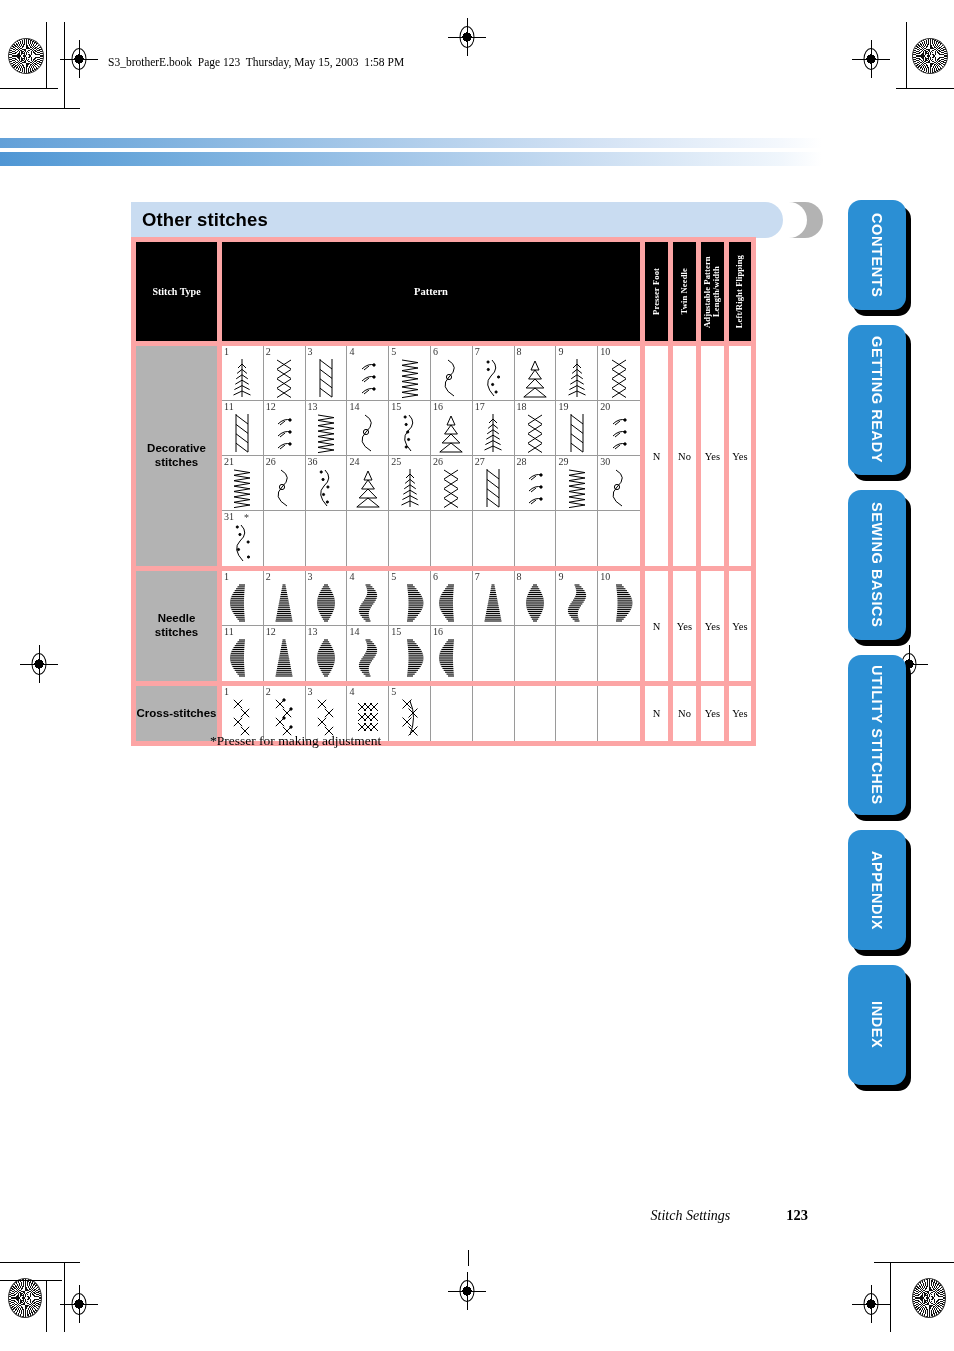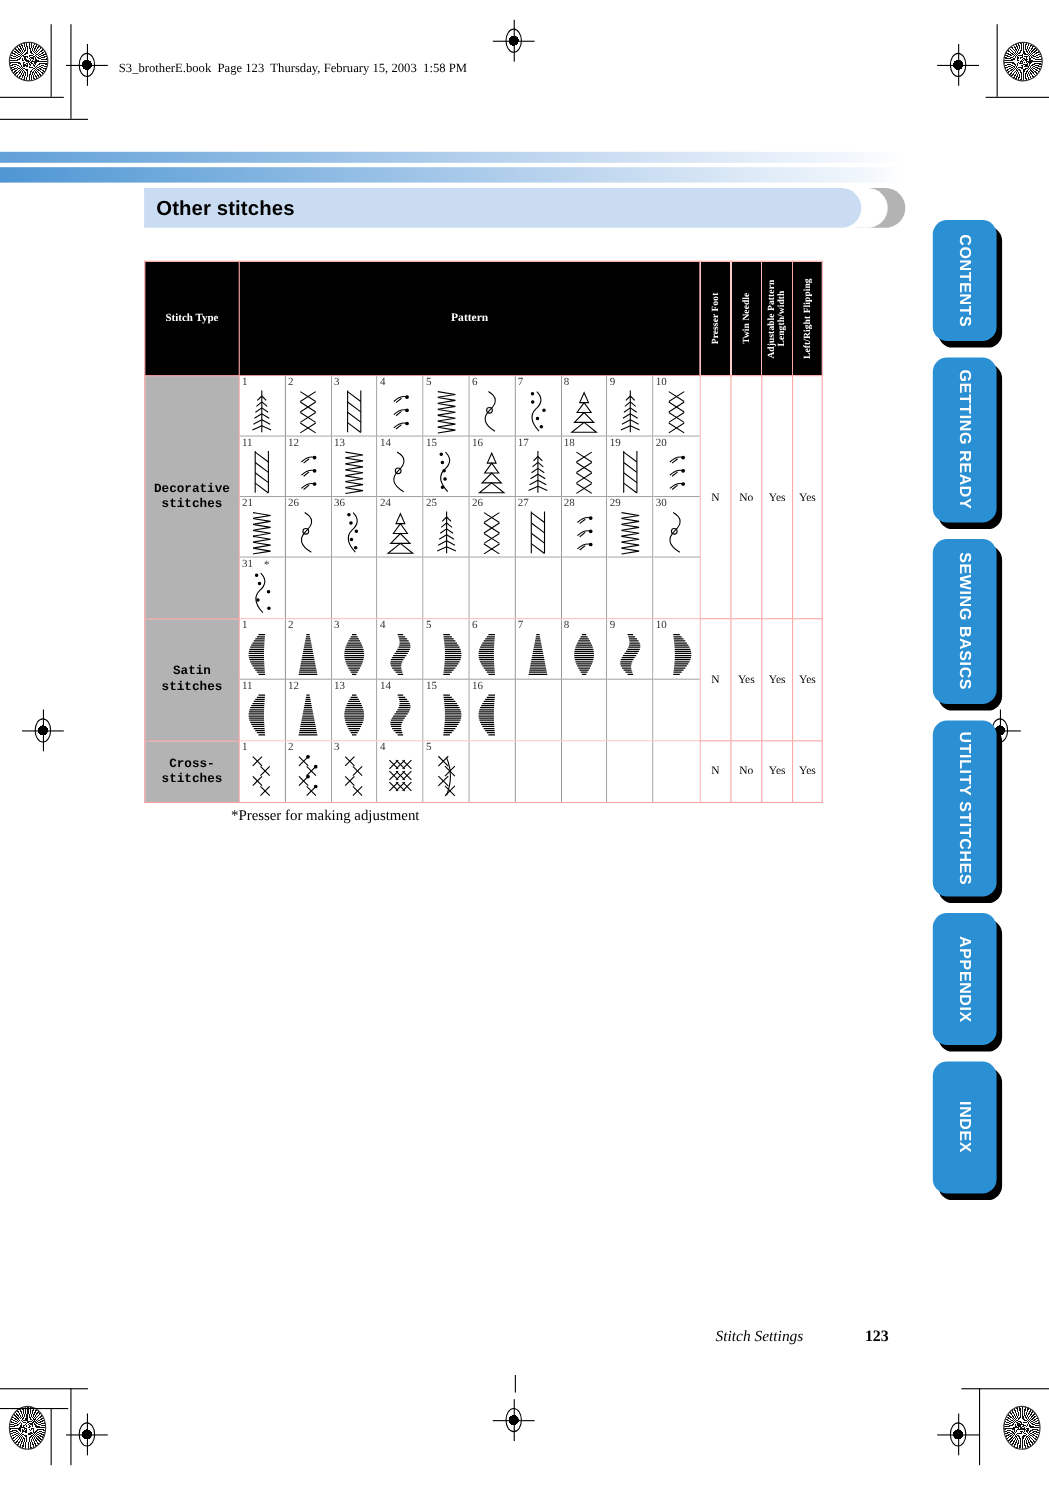--- a/index.html
+++ b/index.html
@@ -46,21 +46,21 @@
     background: linear-gradient(to right, #4f96d4 0%, #6da9db 18%, #9dc3e7 45%, #cbdef2 72%, #f0f6fc 95%, #ffffff 100%); }
 
   
   .filebar {
     position: absolute; left: 108px; top: 56px;
     font-family: "Liberation Serif", serif; font-size: 11.5px; color: #000;
     white-space: pre;
   }
 
   
-  .title-wrap { position: absolute; left: 131px; top: 171px; width: 700px; height: 48px; }
+  .title-wrap { position: absolute; left: 131px; top: 202px; width: 700px; height: 48px; }
   .title-deco-gray {
     position: absolute; right: 8px; top: 0; width: 46px; height: 36px;
     background: #b3b3b3; border-radius: 0 23px 23px 0;
   }
   .title-deco-white {
     position: absolute; right: 24px; top: 0; width: 46px; height: 36px;
     background: #ffffff; border-radius: 0 23px 23px 0;
   }
   .title-bar {
     position: absolute; left: 0; top: 0; right: 48px; height: 36px;
@@ -68,21 +68,21 @@
     display: flex; align-items: center;
   }
   .title-bar h1 {
     margin: 0 0 0 11px;
     font-family: "Liberation Sans", sans-serif;
     font-size: 18.5px; font-weight: bold; color: #000; letter-spacing: 0.1px;
   }
 
   
   .tbl { position: absolute; left: 131px; top: 237px; border-collapse: collapse; }
-  .tbl td, .tbl th { border: 1px solid #fca5a5; padding: 0; }
+  .tbl td, .tbl th { border: 5px solid #fca5a5; padding: 0; }
 
   .hdr-cell {
     background: #000; color: #fff; text-align: center; vertical-align: middle;
     font-family: "Liberation Serif", serif; font-weight: bold; font-size: 9.5px;
     height: 104px;
   }
   .hdr-stitchtype { width: 86px; font-size: 10px; }
   .hdr-pattern { width: 418px; font-size: 10.5px; }
   .hdr-rot { width: 22px; position: relative; }
   .hdr-rot span {
@@ -90,21 +90,21 @@
     writing-mode: vertical-rl; transform: rotate(180deg);
     white-space: nowrap; margin: 0 auto;
     font-size: 8.6px; font-weight: bold; line-height: 1.05; letter-spacing: .1px;
   }
   .hdr-rot.two span { white-space: normal; height: 96px; }
   .hdr-w28 { width: 28px; }
   .hdr-w27 { width: 27px; }
 
   .cat-cell {
     background: #b3b3b3; text-align: center; vertical-align: middle;
-    font-family: Liberation Mono, monospace; font-weight: bold;
+    font-family: Liberation Sans, sans-serif; font-weight: bold;
     font-size: 11.5px; line-height: 1.2; color: #000; width: 86px;
   }
   .attr-cell {
     text-align: center; vertical-align: middle; background: #fff;
     font-family: "Liberation Serif", serif; font-size: 10.5px; color: #000;
   }
   .pattern-host { padding: 0; background: #fff; vertical-align: top; }
 
   .grid { display: grid; grid-template-columns: repeat(10, 41.8px); }
   .pcell {
@@ -201,21 +201,21 @@
   <div class="crop-line" style="left:906px; top:22px; width:1px; height:66px;"></div>
   <div class="crop-line" style="left:0px; top:1262px; width:80px; height:1px;"></div>
   <div class="crop-line" style="left:64px; top:1262px; width:1px; height:70px;"></div>
   <div class="crop-line" style="left:0px; top:1280px; width:62px; height:1px;"></div>
   <div class="crop-line" style="left:46px; top:1280px; width:1px; height:52px;"></div>
   <div class="crop-line" style="left:874px; top:1262px; width:80px; height:1px;"></div>
   <div class="crop-line" style="left:890px; top:1262px; width:1px; height:70px;"></div>
   <div class="crop-line" style="left:468px; top:1250px; width:1px; height:16px;"></div>
 </div>
 
-<div class="filebar">S3_brotherE.book  Page 123  Thursday, February 15, 2003  1:58 PM</div>
+<div class="filebar">S3_brotherE.book  Page 123  Thursday, May 15, 2003  1:58 PM</div>
 
 <div class="banner banner-a"></div>
 <div class="banner banner-b"></div>
 
 <div class="title-wrap">
   <div class="title-deco-gray"></div>
   <div class="title-deco-white"></div>
   <div class="title-bar">
     <h1>Other stitches</h1>
   </div>
@@ -757,21 +757,21 @@
             <div class="pcell"></div>
             <div class="pcell"></div>
           </div>
         </td>
         <td class="attr-cell">N</td>
         <td class="attr-cell">No</td>
         <td class="attr-cell">Yes</td>
         <td class="attr-cell">Yes</td>
       </tr>
       <tr>
-        <td class="cat-cell">Satin stitches</td>
+        <td class="cat-cell">Needle stitches</td>
         <td class="pattern-host">
           <div class="grid">
             <div class="pcell">
               <span class="pnum">1</span>
               <div class="pglyph">
                 <svg width="28" height="42" viewBox="0 0 28 42">
                   <g stroke="#000" stroke-width="1.1">
                     <path d="M11 3 L17 3"></path>
                     <path d="M9.518648687473396 4.894736842105263 L16.835405409719268 4.894736842105263"></path>
                     <path d="M8.07770477715785 6.789473684210526 L16.67530053079532 6.789473684210526"></path>

